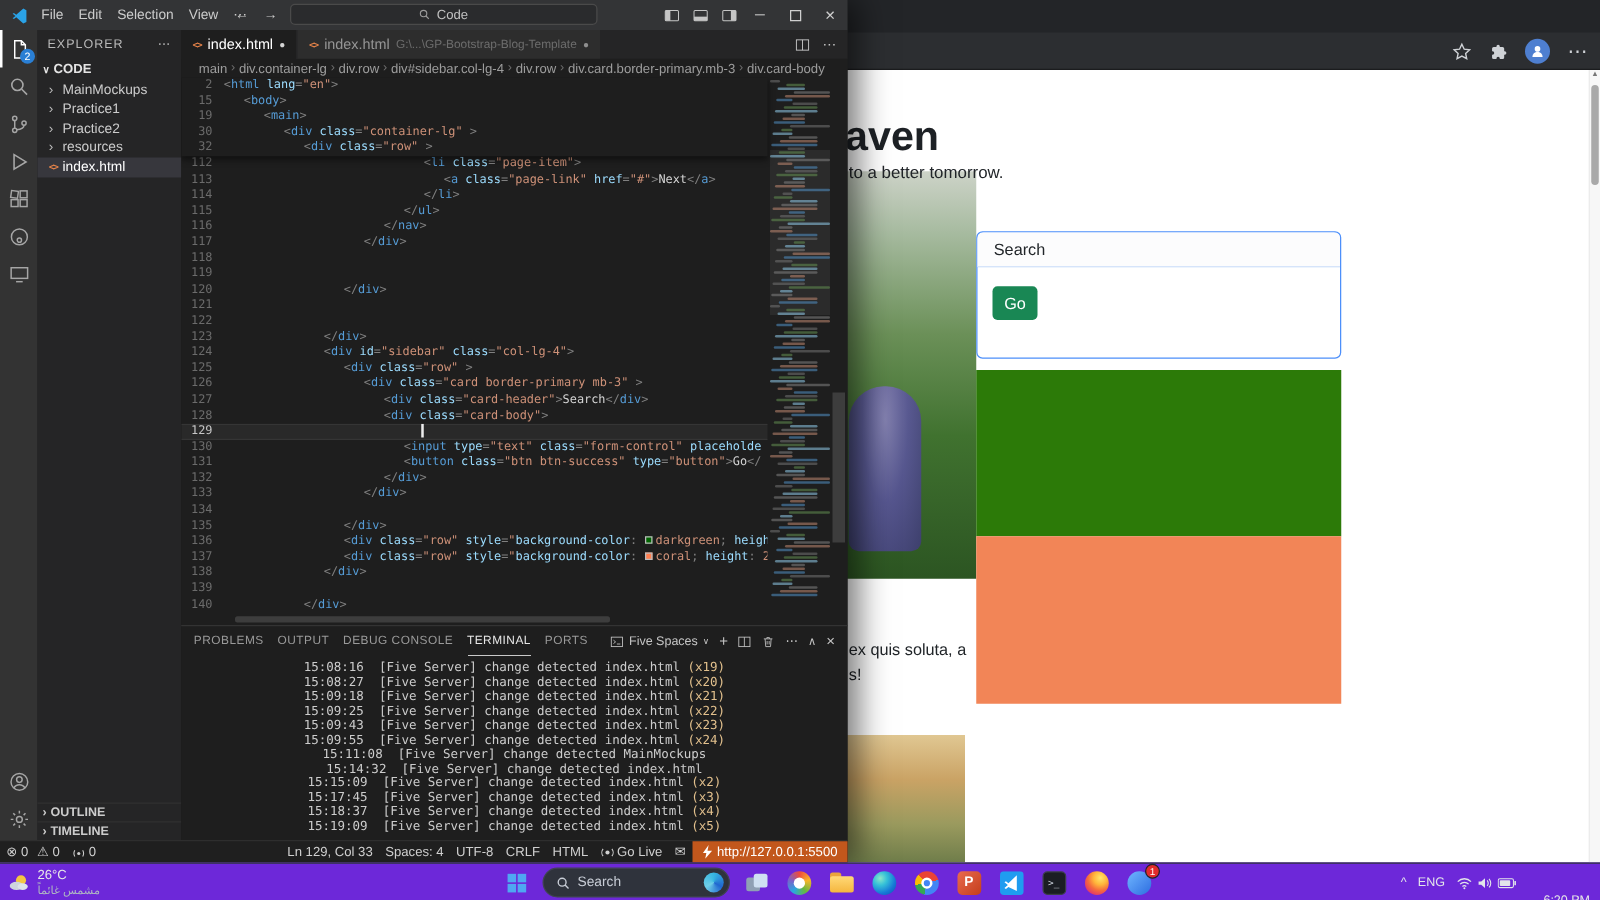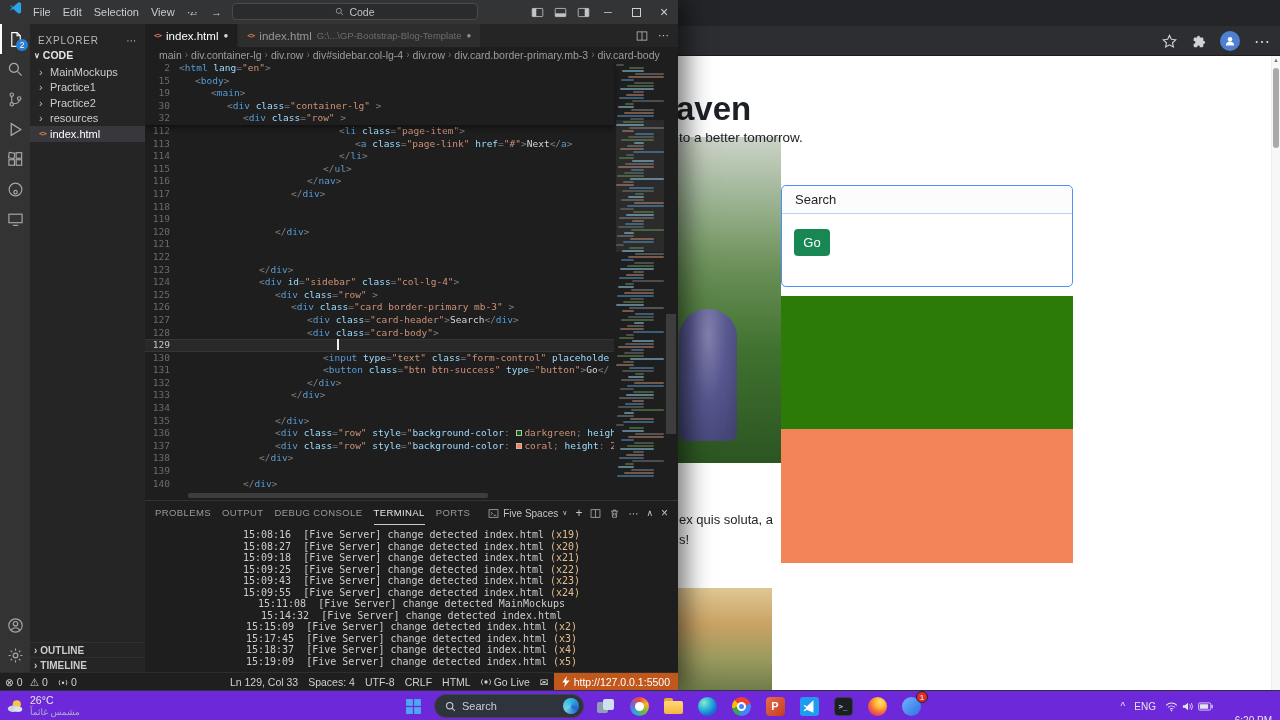--- a/index.html
+++ b/index.html
@@ -28,38 +28,38 @@
   .coral-block{position:absolute;left:781px;top:373px;width:292px;height:134px;}
   .frag{position:absolute;left:679px;font-size:13px;color:#212529;}
   .f1{top:456px;} .f2{top:476px;}
   .photo2{position:absolute;left:663px;top:532px;width:109px;height:102px;background:linear-gradient(180deg,#e0c792 0%,#caa365 35%,#9a9a5e 70%,#6f7d4a 100%);}
   .b-scroll{position:absolute;right:0;top:0;bottom:0;width:9px;background:#f7f7f7;border-left:1px solid #ececec;}
   .b-up{position:absolute;top:1px;left:0;width:8px;text-align:center;font-size:6px;color:#777;}
   .b-thumb{position:absolute;top:12px;left:1px;width:6px;height:80px;background:#a9a9a9;border-radius:3px;}
 
   
   #vscode{position:absolute;left:0;top:0;width:678px;height:690px;background:#1e1e1e;box-shadow:8px 0 24px rgba(0,0,0,.55);}
-  .titlebar{position:absolute;top:0;left:0;right:0;height:24px;background:#333436;display:flex;align-items:flex-start;color:#cccccc;}
+  .titlebar{position:absolute;top:0;left:0;right:0;height:24px;background:#333436;display:flex;align-items:center;color:#cccccc;}
   .vlogo{width:15px;height:15px;margin:0 4px 0 8px;}
   .menu{padding:0 6px;font-size:11px;line-height:24px;}
   .nav-arrows{position:absolute;left:188px;top:0;height:24px;display:flex;align-items:center;gap:12px;font-size:11px;color:#c9c9c9;}
   .cmdcenter{position:absolute;left:232px;top:3px;width:246px;height:17px;background:#2a2b2d;border:1px solid #4a4a4a;border-radius:4px;display:flex;align-items:center;justify-content:center;gap:5px;font-size:10.5px;color:#c2c2c2;}
   .layout-icons{position:absolute;right:88px;top:0;height:24px;display:flex;align-items:center;gap:10px;}
   .wctl{position:absolute;right:0;top:0;display:flex;}
   .wbtn{width:28px;height:24px;display:flex;align-items:center;justify-content:center;font-size:11px;color:#cfcfcf;}
   .wbox{width:9px;height:9px;border:1px solid #cfcfcf;display:inline-block;}
 
   .activitybar{position:absolute;left:0;top:24px;bottom:18px;width:30px;background:#333333;}
   .ab-ico{width:30px;height:30px;display:flex;align-items:center;justify-content:center;position:relative;opacity:.7;}
   .ab-ico.active{opacity:1;box-shadow:inset 2px 0 0 #ffffff;}
   .ab-badge{position:absolute;right:2px;bottom:3px;min-width:12px;height:12px;border-radius:6px;background:#2a7fd4;color:#fff;font-size:8.5px;display:flex;align-items:center;justify-content:center;padding:0 2px;}
   .ab-bottom{position:absolute;bottom:2px;left:0;}
 
   .sidebar{position:absolute;left:30px;top:24px;bottom:18px;width:115px;background:#252526;color:#c5c5c5;}
-  .sb-title{height:22px;display:flex;align-items:flex-end;padding:0 8px;font-size:10px;letter-spacing:.8px;color:#b8b8b8;}
+  .sb-title{height:22px;display:flex;align-items:center;padding:0 8px;font-size:10px;letter-spacing:.8px;color:#b8b8b8;}
   .sb-title .sp{flex:1;}
   .sb-root{height:18px;display:flex;align-items:center;gap:3px;padding-left:4px;font-size:10.5px;font-weight:bold;color:#e4e4e4;}
   .ei{height:15.5px;display:flex;align-items:center;gap:4px;padding-left:9px;font-size:11px;color:#cccccc;white-space:nowrap;overflow:hidden;}
   .ei .chev{width:7px;color:#bdbdbd;font-size:11px;}
   .ei.sel{background:#37373d;color:#fff;}
   .fico{color:#e8844a;font-family:"DejaVu Sans Mono",monospace;font-size:7.5px;font-weight:bold;letter-spacing:-1px;}
   .sb-bottomsec{position:absolute;left:0;right:0;bottom:0;}
   .sb-sec{height:15px;display:flex;align-items:center;gap:3px;padding-left:4px;font-size:10px;font-weight:bold;color:#cccccc;border-top:1px solid #303031;}
 
   .editorgroup{position:absolute;left:145px;top:24px;right:0;bottom:18px;display:flex;flex-direction:column;background:#1e1e1e;}

